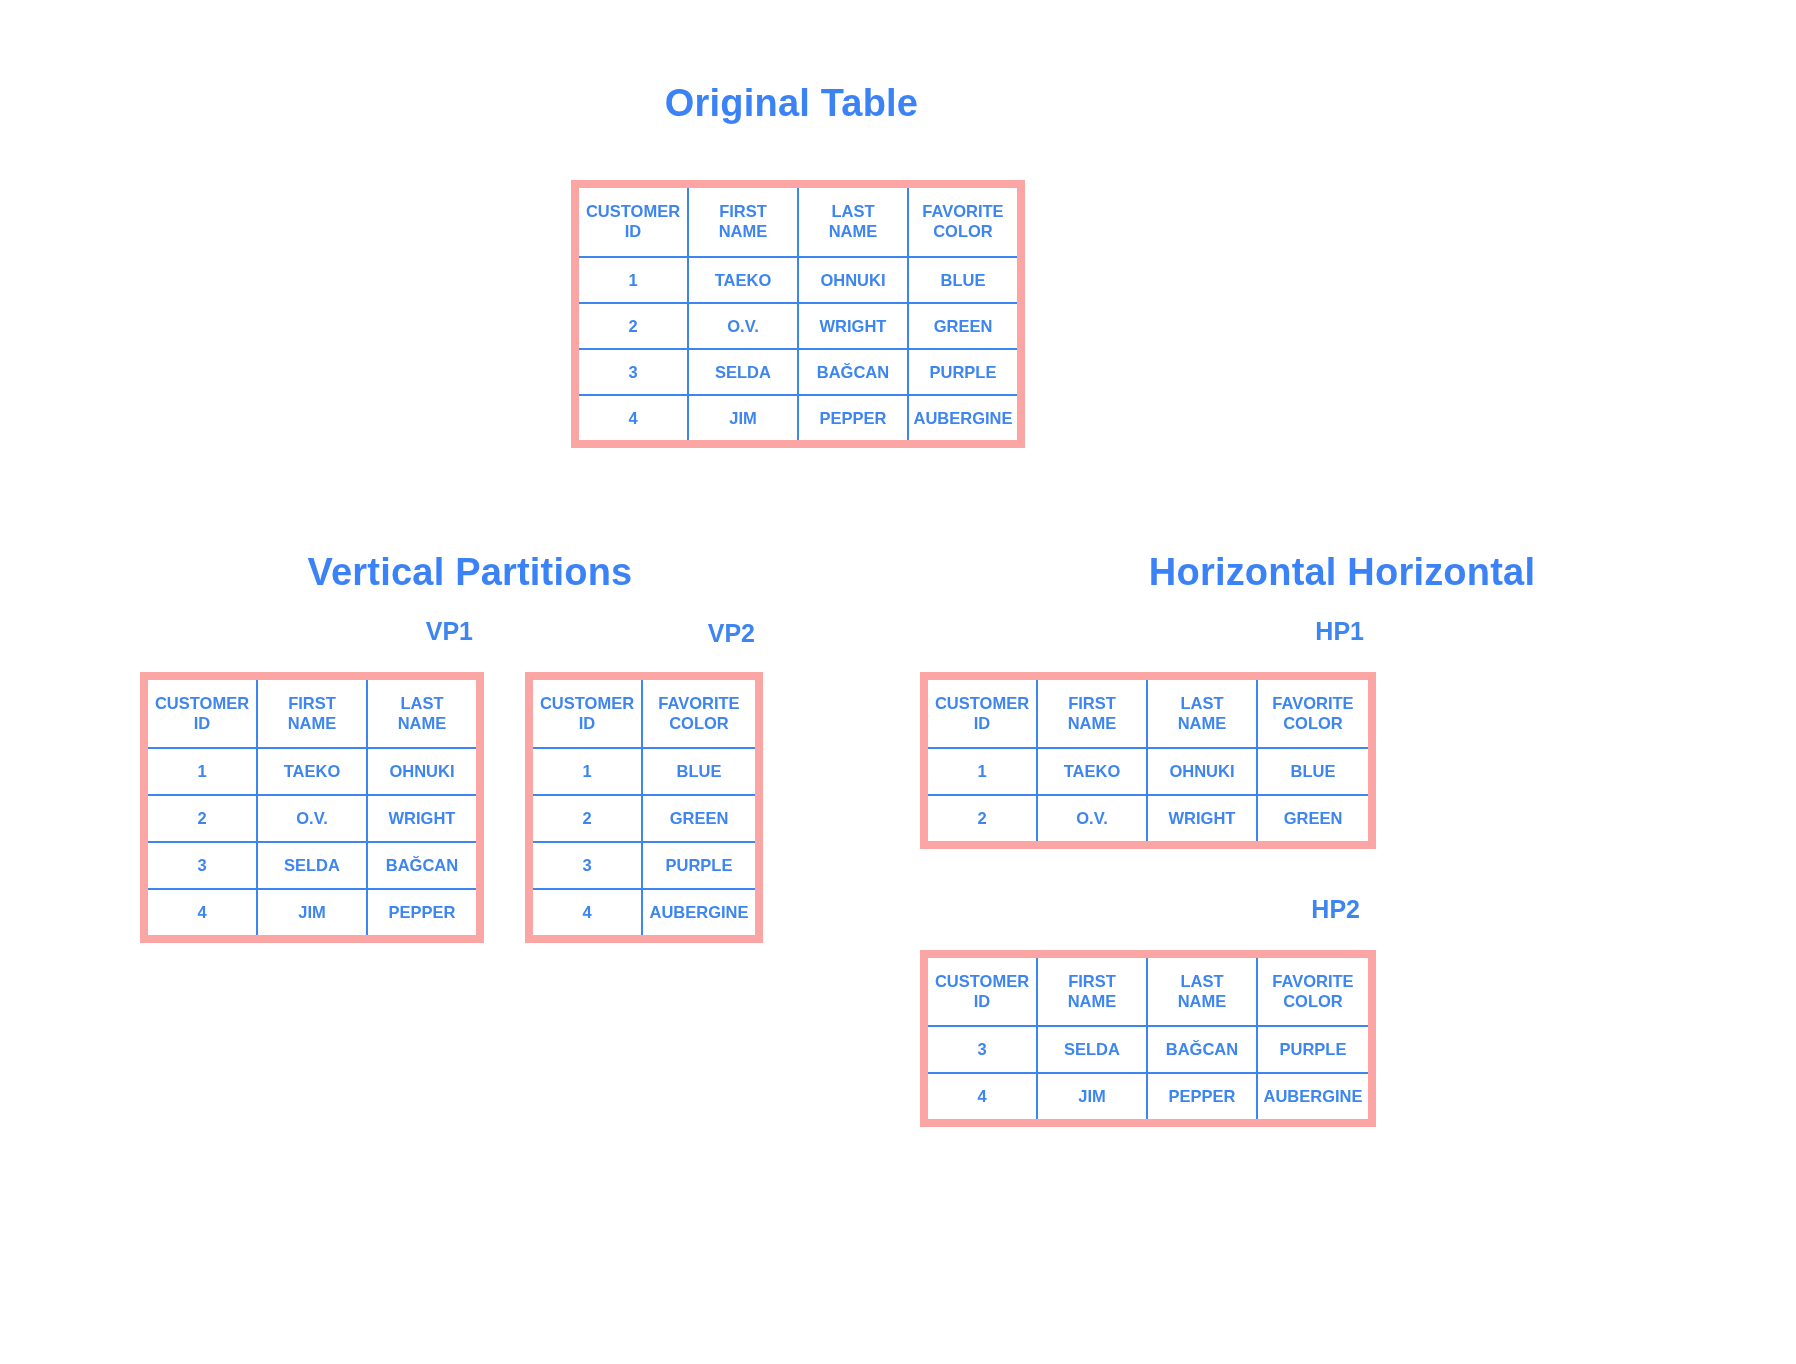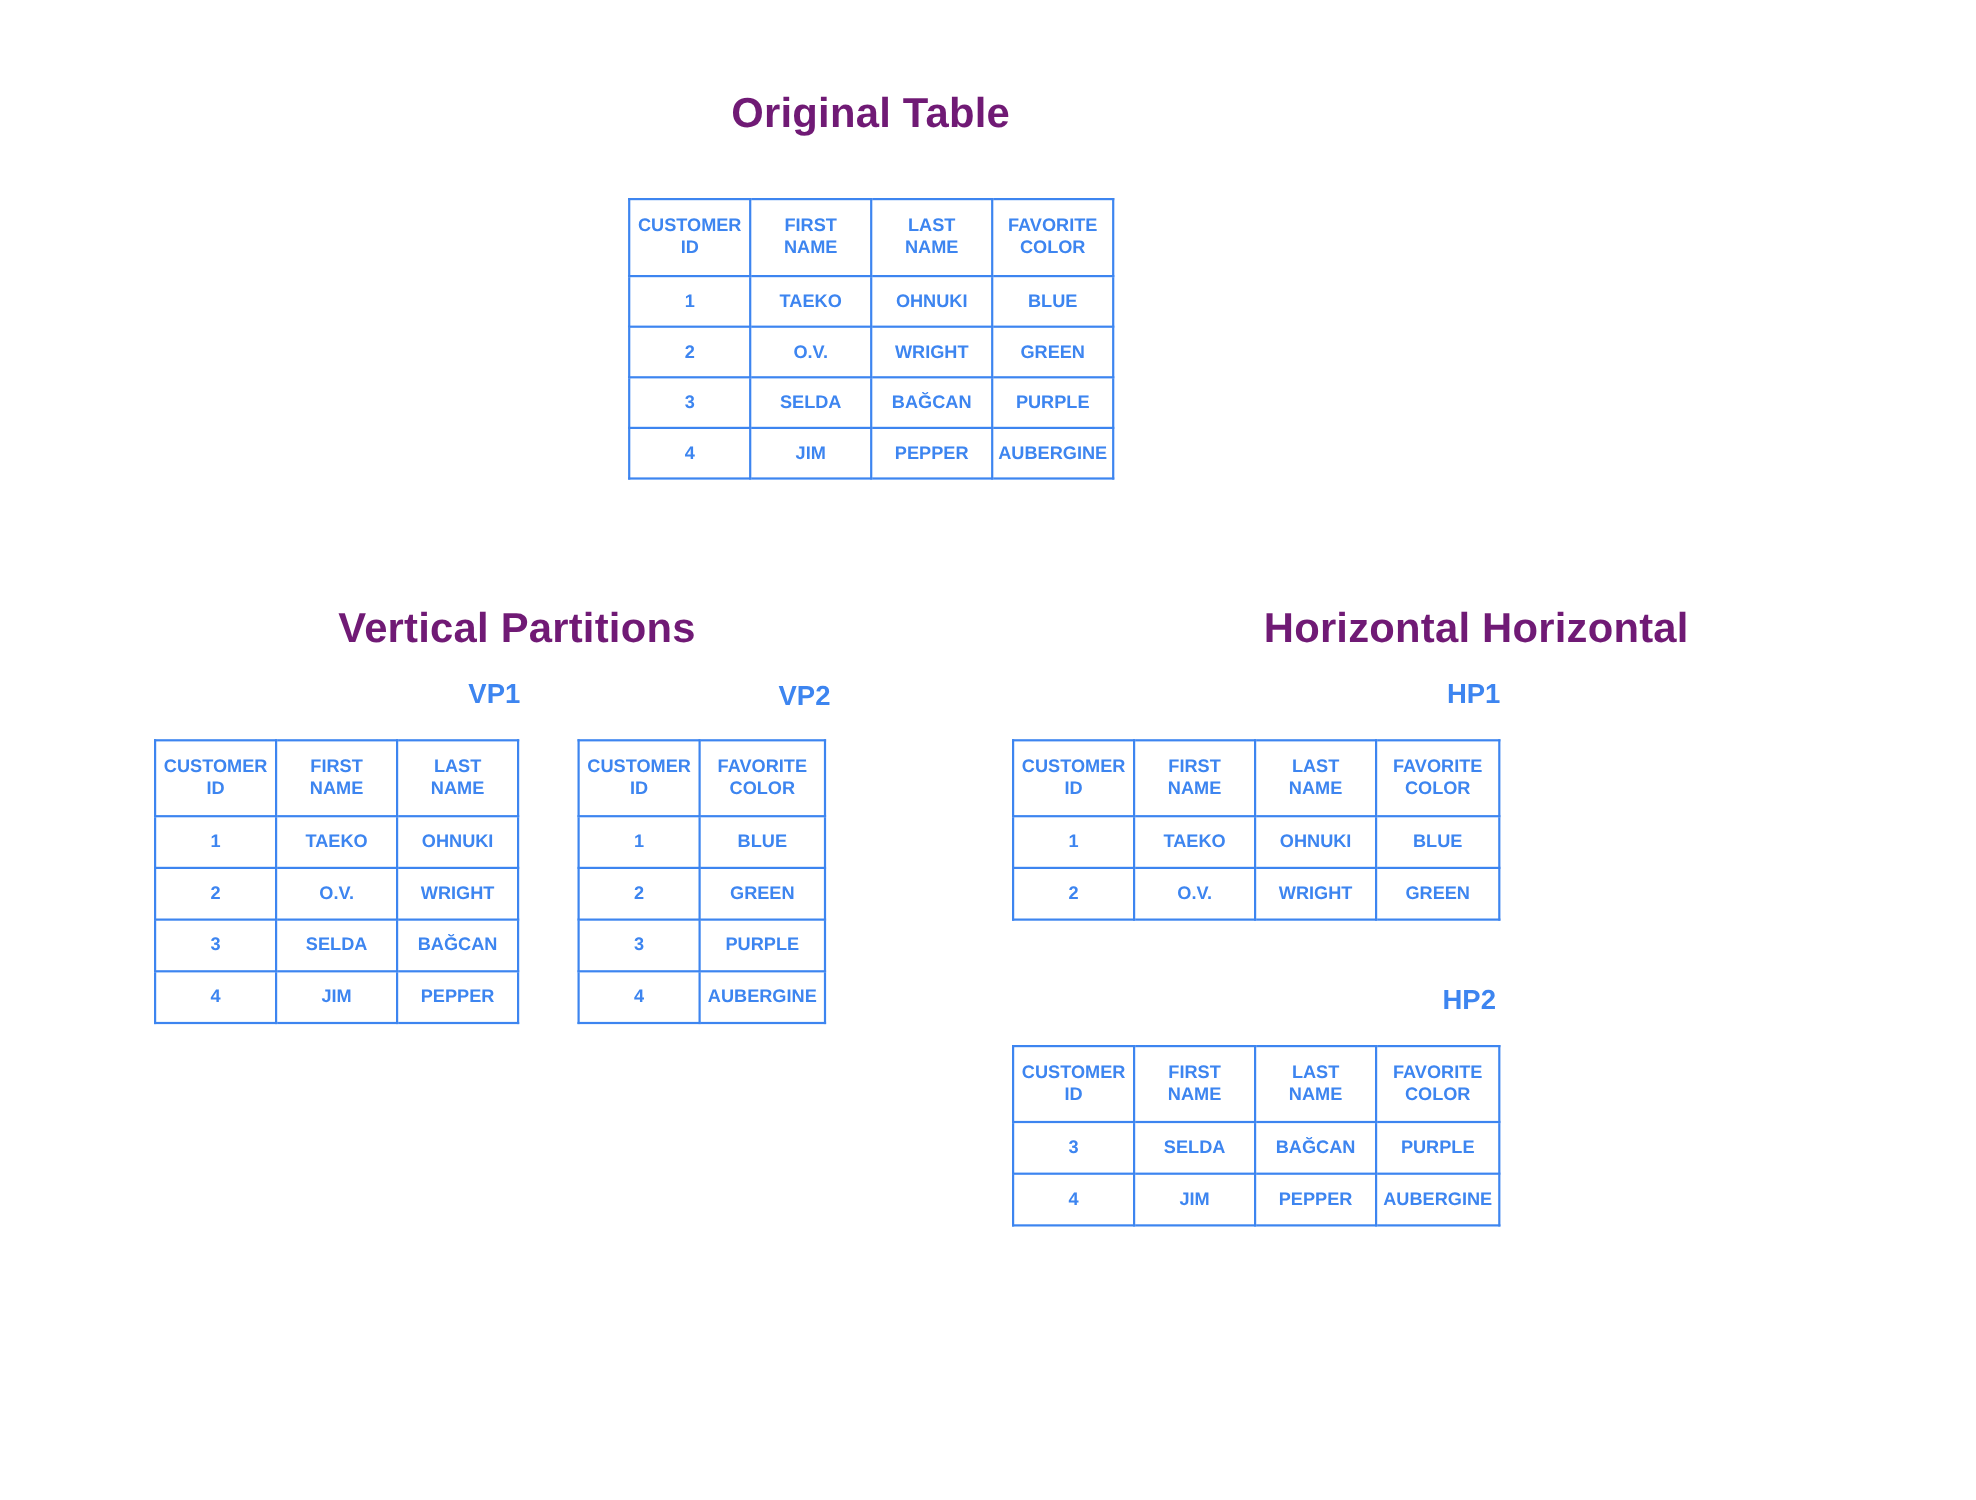--- a/index.html
+++ b/index.html
@@ -10,41 +10,41 @@
   body {
     width: 1796px;
     height: 1364px;
     position: relative;
     font-family: "Liberation Sans", sans-serif;
     overflow: hidden;
   }
 
   .section-title {
     position: absolute;
-    color: #701a75;
+    color: #3b82f6;
     font-weight: bold;
     font-size: 38px;
     letter-spacing: 0.2px;
     white-space: nowrap;
     text-align: center;
   }
 
   .sub-title {
     position: absolute;
     color: #3d85f0;
     font-weight: bold;
     font-size: 25px;
     white-space: nowrap;
     text-align: right;
   }
 
   table.ptable {
     position: absolute;
     border-collapse: collapse;
-    border: 1px solid #fca5a5;
+    border: 8px solid #fca5a5;
     background: #ffffff;
   }
   table.ptable td {
     border: 2px solid #3d85f0;
     color: #3d85f0;
     font-weight: bold;
     font-size: 16.5px;
     text-align: center;
     vertical-align: middle;
     padding: 0;

